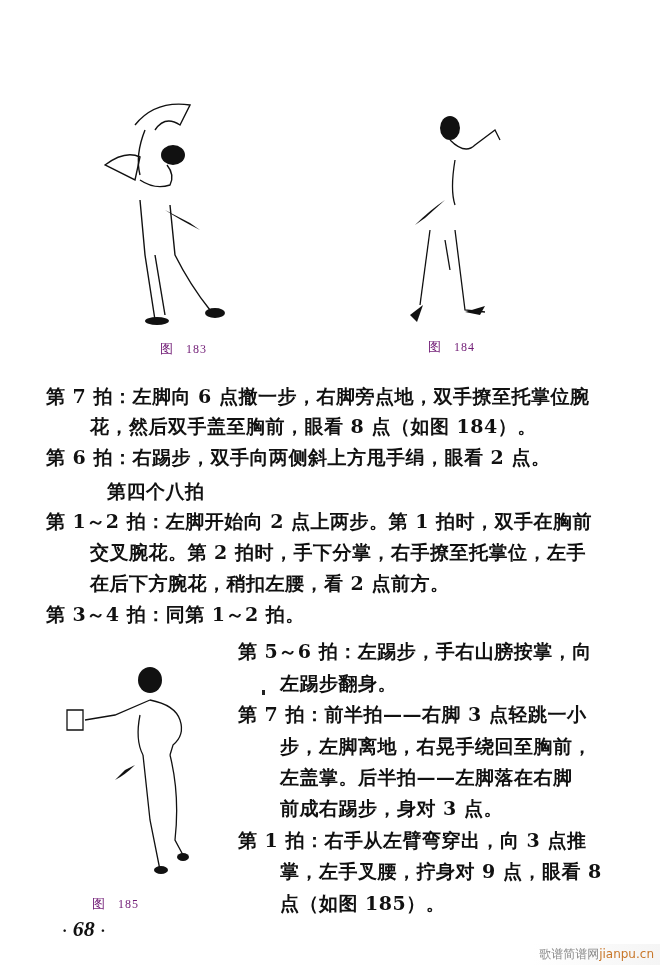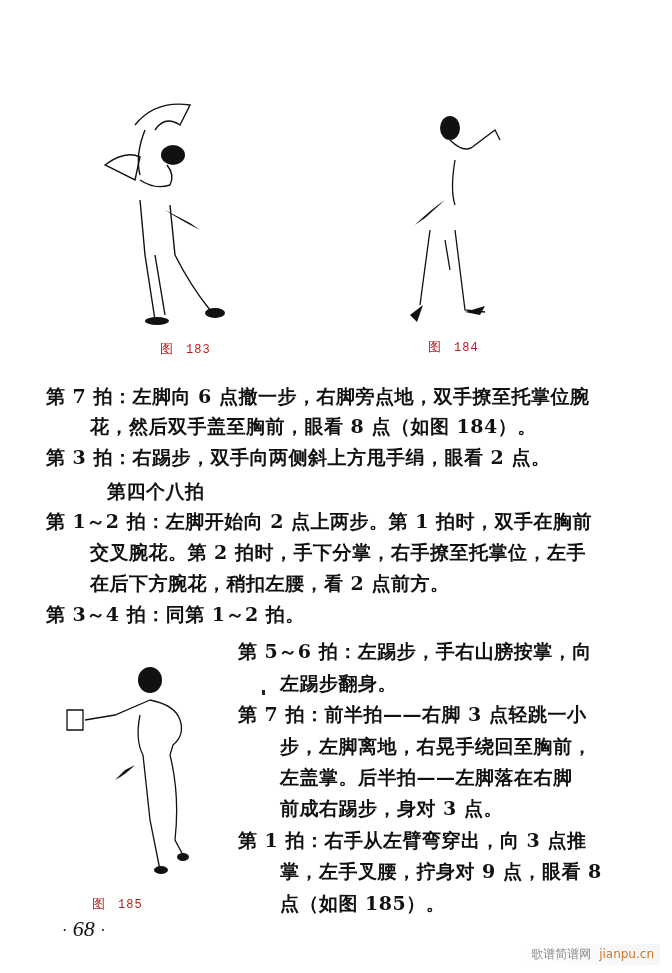--- a/index.html
+++ b/index.html
@@ -2,39 +2,39 @@
 <html><head>
 <meta charset="utf-8">
 <style>
   html, body { margin:0; padding:0; }
   body {
     width:672px; height:973px; background:#ffffff; position:relative; overflow:hidden;
     font-family: "DejaVu Serif", "Liberation Serif", serif; color:#111;
   }
   .fig { position:absolute; }
   .caption {
-    position:absolute; font-size:13px; color:#b91c1c; letter-spacing:1px;
-    font-family: Liberation Mono, monospace;
+    position:absolute; font-size:13px; color:#701a75; letter-spacing:1px;
+    font-family: Liberation Serif, serif;
   }
   .caption .num { margin-left:12px; font-size:12px; }
   .line {
     position:absolute; font-size:19px; line-height:22px; white-space:nowrap;
     font-weight:bold; letter-spacing:0.5px; color:#111;text-align:right;
   }
   .page-num {
-    position:absolute; left:62px; top:916px; font-size:22px; font-style:italic; font-weight:normal;
+    position:absolute; left:62px; top:916px; font-size:22px; font-style:italic; font-weight:bold;
     font-family: "Liberation Serif", "DejaVu Serif", serif;
   }
   .dot { font-size:16px; font-style:normal; vertical-align:middle; }
   .watermark {
     position:absolute; right:12px; top:944px; font-size:12px; color:#8a8a8a;
     font-family: "DejaVu Sans", sans-serif; padding:2px 6px;
     background:linear-gradient(90deg, rgba(255,255,255,0), #f5f5f5);
   }
-  .watermark .site { color:#c8772a; margin-left:8px;text-align:center; }
+  .watermark .site { color:#c8772a; margin-left:0;text-align:center; }
   .speck { position:absolute; width:3px; height:5px; background:#222; }
 </style>
 </head>
 <body>
 
 <svg class="fig" style="left:95px;top:95px" width="160" height="235" viewBox="0 0 160 235">
   <g fill="none" stroke="#111" stroke-width="1.4">
     <path d="M40 30 Q60 5 95 10 L85 30 Q70 20 60 35"></path>
     <path d="M50 35 Q40 60 45 80"></path>
     <path d="M10 70 Q30 55 45 62 L40 85 Z"></path>
@@ -64,21 +64,21 @@
   <path d="M50 100 Q35 110 20 125 L30 118 Z" fill="#111"></path>
   <path d="M15 215 L28 205 L22 222 Z" fill="#111"></path>
   <path d="M70 212 L90 206 L85 215 Z" fill="#111"></path>
 </svg>
 <div class="caption" style="left:428px;top:338px">
   <span>图</span><span class="num">184</span>
 </div>
 
 <div class="line" style="left:46px;top:385px">第 7 拍：左脚向 6 点撤一步，右脚旁点地，双手撩至托掌位腕</div>
 <div class="line" style="left:90px;top:415px">花，然后双手盖至胸前，眼看 8 点（如图 184）。</div>
-<div class="line" style="left:46px;top:446px">第 3 拍：右踢步，双手向两侧斜上方甩手绢，眼看 2 点。</div>
+<div class="line" style="left:46px;top:446px">第 6 拍：右踢步，双手向两侧斜上方甩手绢，眼看 2 点。</div>
 <div class="line" style="left:107px;top:480px">第四个八拍</div>
 <div class="line" style="left:46px;top:510px">第 1～2 拍：左脚开始向 2 点上两步。第 1 拍时，双手在胸前</div>
 <div class="line" style="left:90px;top:541px">交叉腕花。第 2 拍时，手下分掌，右手撩至托掌位，左手</div>
 <div class="line" style="left:90px;top:572px">在后下方腕花，稍扣左腰，看 2 点前方。</div>
 <div class="line" style="left:46px;top:603px">第 3～4 拍：同第 1～2 拍。</div>
 
 <svg class="fig" style="left:55px;top:645px" width="180" height="230" viewBox="0 0 180 230">
   <g fill="none" stroke="#111" stroke-width="1.3">
     <path d="M95 55 Q120 60 125 75 Q130 90 118 100 L115 110"></path>
     <path d="M95 55 L60 70 L30 75"></path>

